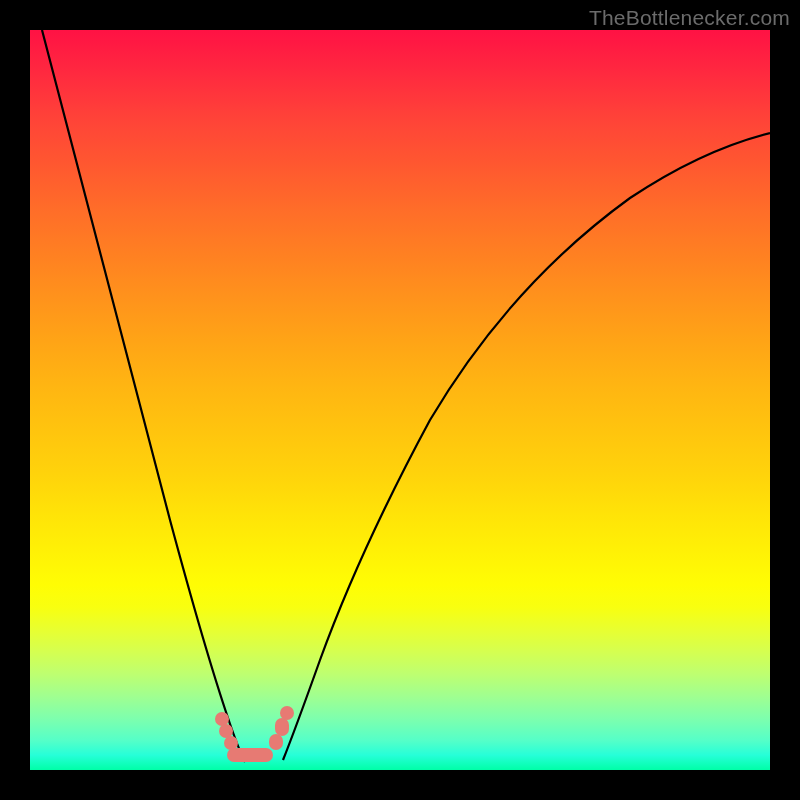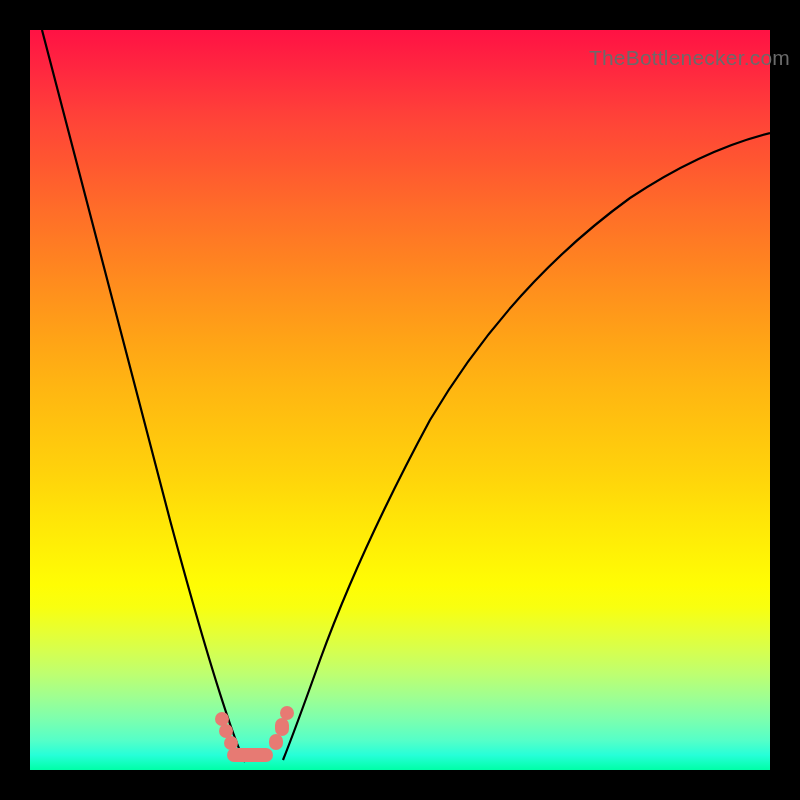--- a/index.html
+++ b/index.html
@@ -45,21 +45,20 @@
   }
   .attribution {
     position: absolute;
     top: 6px;
     right: 10px;
     color: #6b6b6b;
     font-size: 21px;
     letter-spacing: 0.2px;
     font-weight: 400;
     z-index: 10;
-    margin-top: 40px;
   }
   svg.curve {
     position: absolute;
     left: 0;
     top: 0;
     width: 740px;
     height: 740px;
   }
   .curve-path {
     fill: none;

